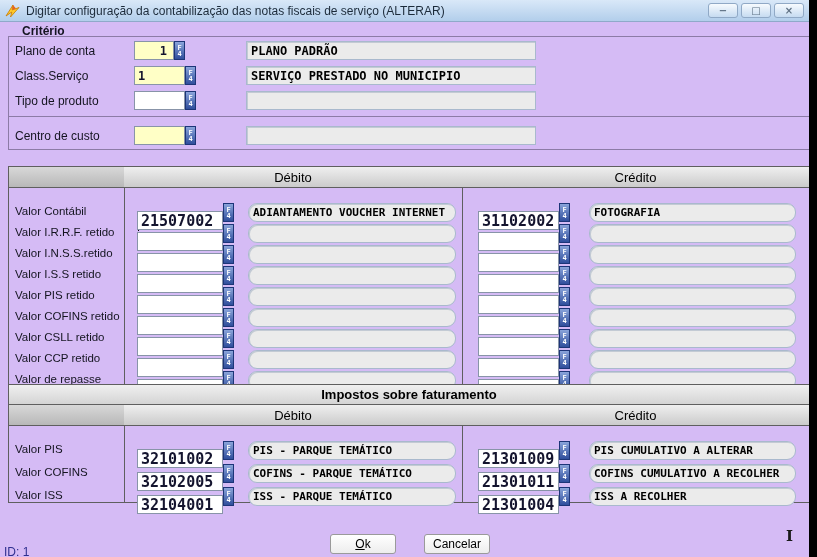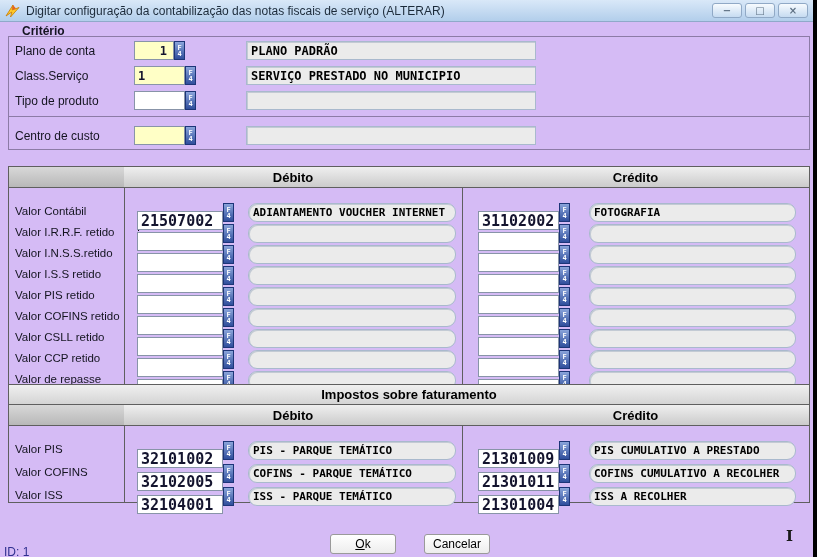--- a/index.html
+++ b/index.html
@@ -1,20 +1,20 @@
 <!DOCTYPE html>
 <html><head>
 <meta charset="utf-8">
 <style>
   * { margin:0; padding:0; box-sizing:border-box; }
   body { background:#777; font-family:"Liberation Sans", sans-serif; }
 
   .window{
     position:relative; width:817px; height:557px; overflow:hidden;
-    background:#D5BBF5; border-right:4px solid #000000;
+    background:#D5BBF5; border-right:8px solid #000000;
   }
 
   
   .titlebar{
     position:absolute; left:0; top:0; right:-4px; height:22px;
     background:linear-gradient(#D9E8F8,#B2CEEB);
     border-bottom:1px solid #8FA9C9;
     display:flex; align-items:center; padding:0 5px; gap:5px;
   }
   .app-icon{ width:16px; height:16px; flex:0 0 auto; }
@@ -80,21 +80,21 @@
     display:flex; align-items:center; justify-content:center;
     font-weight:bold; font-size:13px; color:#000;
   }
   .tbl .thead{
     display:grid; grid-template-columns:115px 338px 1fr; height:21px;
     border-bottom:1px solid #5F5F5F;
   }
   .tbl .thead .hcell{
     background:linear-gradient(#EFEFEF,#CBCBCB);
     display:flex; align-items:center; justify-content:center;
-    font-weight:bold; font-size:13px; color:#000;
+    font-weight:normal; font-size:13px; color:#000;
   }
   .tbl .thead .hcell.corner{ background:linear-gradient(#D8D8D8,#B8B8B8); }
   .tbody{ position:relative; padding-top:14px; }
   .vline{ position:absolute; width:1px; background:#5F5F5F; bottom:0; }
   .vl1{ left:115px; } .vl2{ left:453px; }
   .trow{ display:grid; grid-template-columns:115px 338px 1fr; position:relative; }
   .t1 .trow{ height:21px; } .t2 .trow{ height:23px; }
   .trow .lblcell{ position:relative; }
   .trow .lblcell span{
     position:absolute; left:6px; top:3px; font-size:11.5px; color:#141420; white-space:nowrap;
@@ -416,21 +416,21 @@
               <span>4</span>
             </button>
       <div class="desc">PIS - PARQUE TEMÁTICO</div>
     </div>
     <div class="side credit">
       <input class="field acct" value="21301009" style="">
       <button class="f4">
               <span>F</span>
               <span>4</span>
             </button>
-      <div class="desc">PIS CUMULATIVO A PRESTADO</div>
+      <div class="desc">PIS CUMULATIVO A ALTERAR</div>
     </div>
   </div>
         <div class="trow">
     <div class="lblcell">
             <span>Valor COFINS</span>
           </div>
     <div class="side">
       <input class="field acct" value="32102005" style="">
       <button class="f4">
               <span>F</span>

